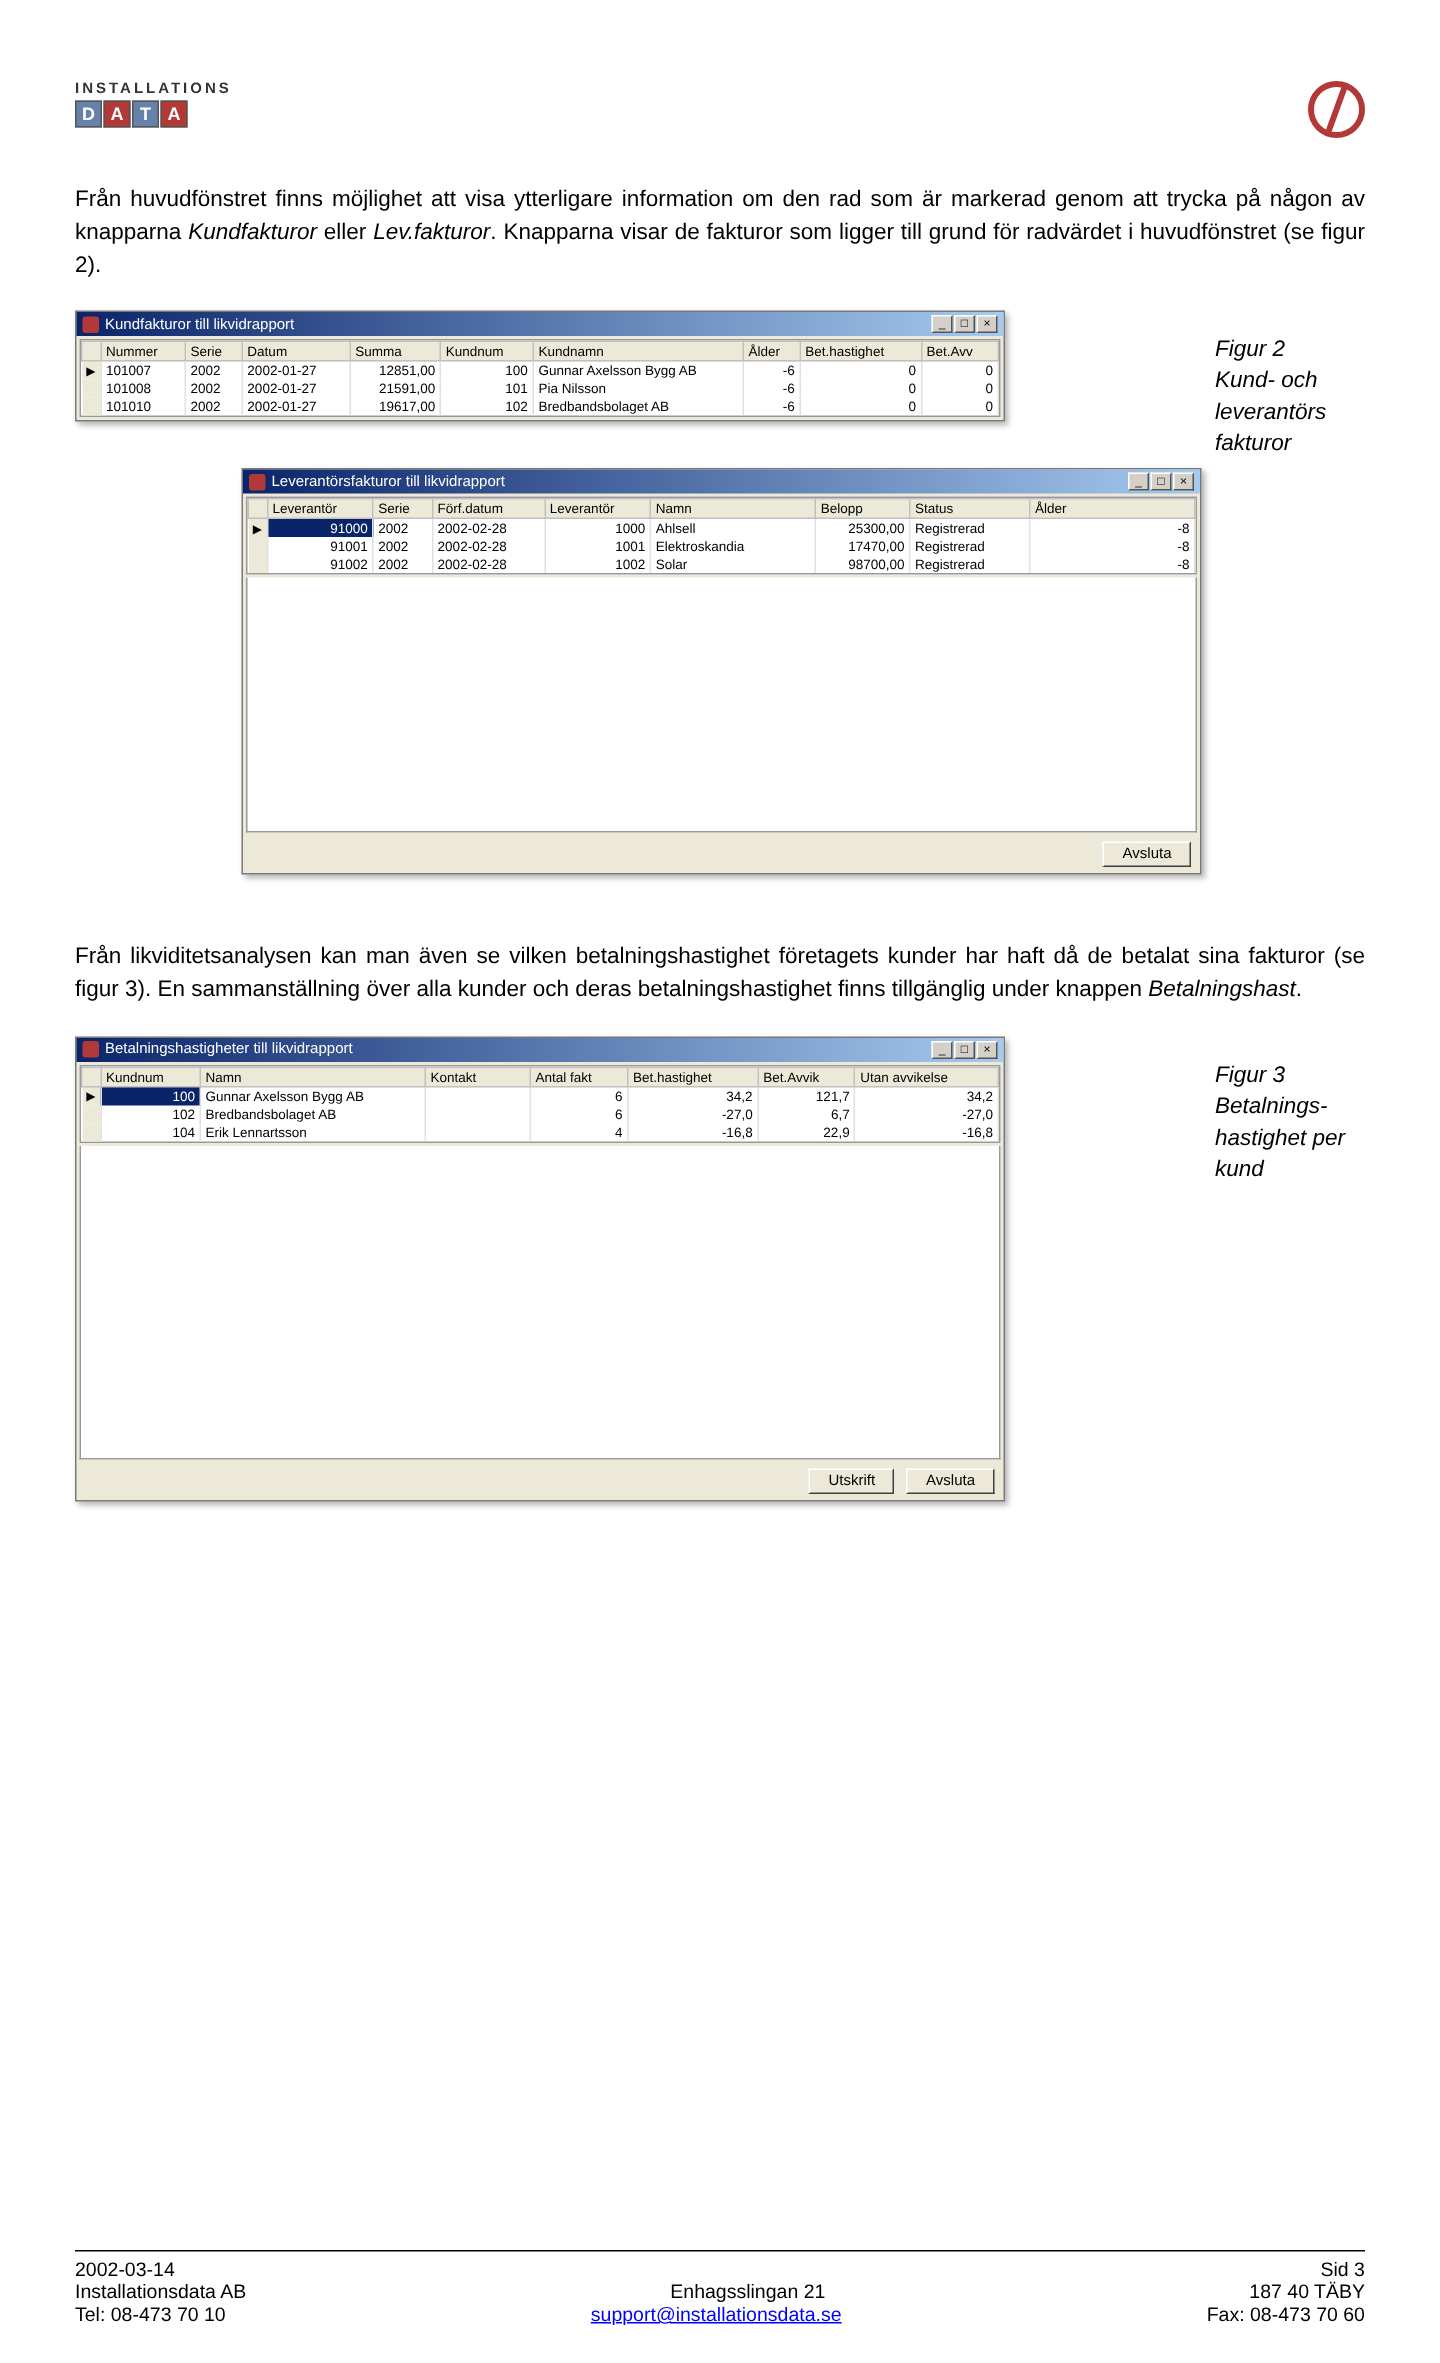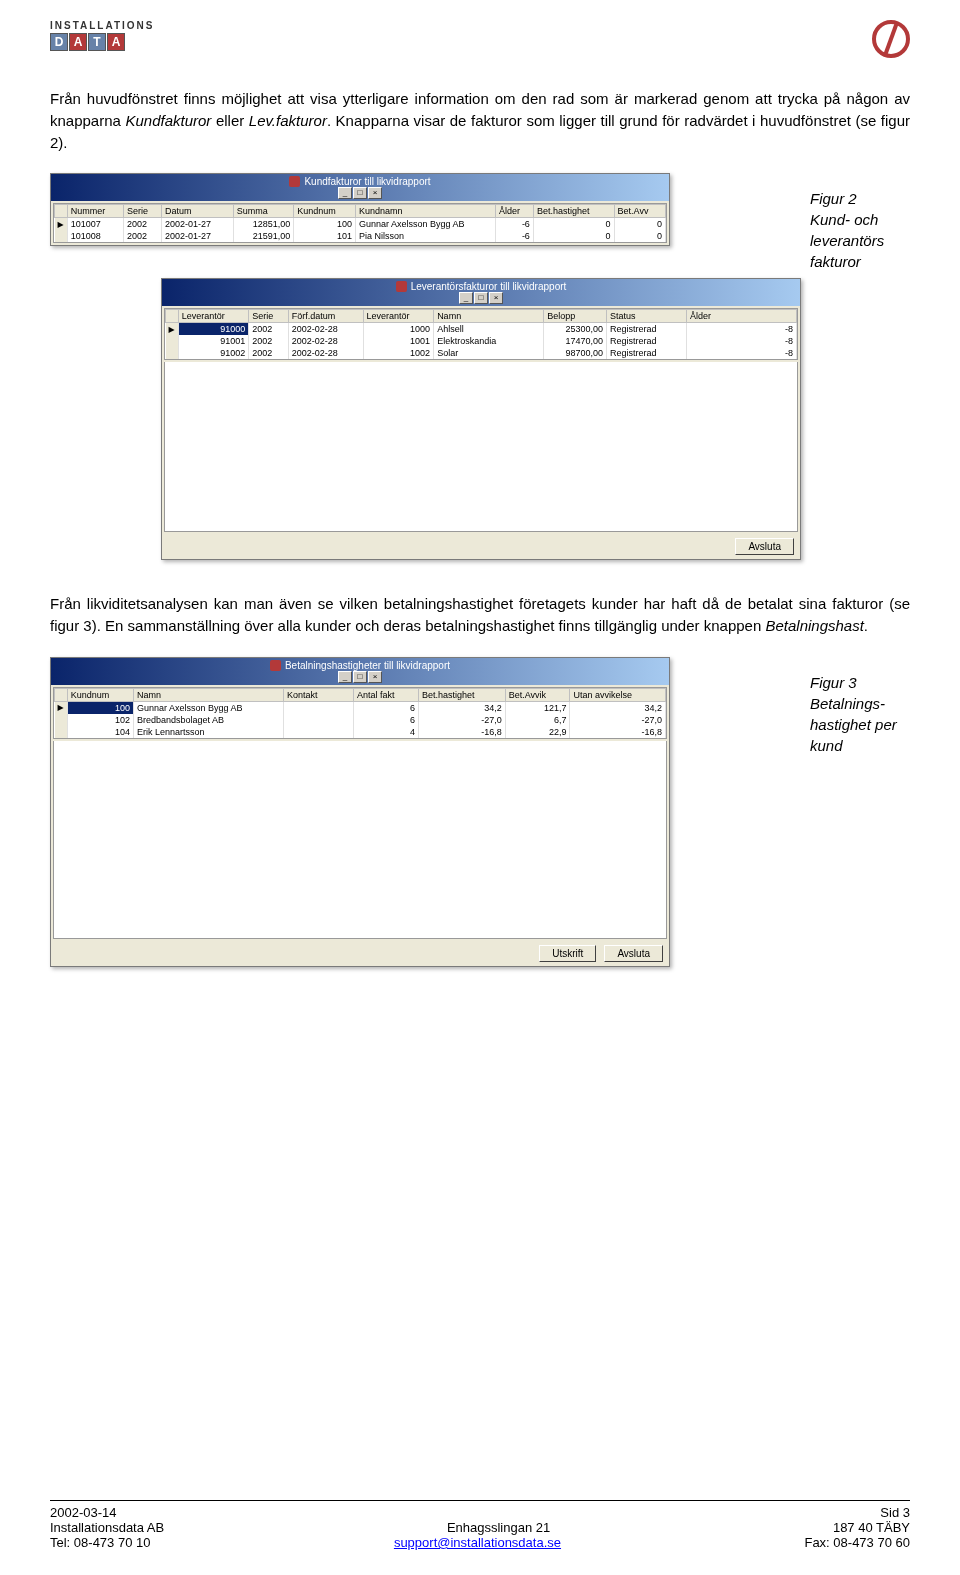--- a/index.html
+++ b/index.html
@@ -7,20 +7,21 @@
     font-family: Verdana, Geneva, sans-serif;
     background: #fff;
     width: 960px;
     min-height: 1575px;
     position: relative;
     font-size: 13px;
     color: #000;
   }
   .page {
     padding: 20px 50px 0 50px;
+    margin-top: 34px;
   }
   .header {
     display: flex;
     justify-content: space-between;
     align-items: flex-start;
     margin-bottom: 30px;
   }
   .logo-left {
     display: flex;
     flex-direction: column;
@@ -103,21 +104,20 @@
   }
   .win-title {
     background: linear-gradient(to right, #0a246a, #a6caf0);
     color: #fff;
     font-size: 10px;
     padding: 2px 4px;
     display: flex;
     align-items: center;
     justify-content: space-between;
     font-family: Tahoma, sans-serif;
-    flex-direction: column;
   }
   .win-title-left { display: flex; align-items: center; gap: 4px; }
   .win-title-icon {
     width: 11px; height: 11px;
     background: #b33939;
     border-radius: 2px;
   }
   .win-btns { display: flex; gap: 1px; }
   .win-btn-i {
     width: 14px; height: 12px;
@@ -282,20 +282,32 @@
               <td>101008</td>
               <td>2002</td>
               <td>2002-01-27</td>
               <td class="num">21591,00</td>
               <td class="num">101</td>
               <td>Pia Nilsson</td>
               <td class="num">-6</td>
               <td class="num">0</td>
               <td class="num">0</td>
             </tr>
+            <tr>
+              <td class="row-marker"></td>
+              <td>101010</td>
+              <td>2002</td>
+              <td>2002-01-27</td>
+              <td class="num">19617,00</td>
+              <td class="num">102</td>
+              <td>Bredbandsbolaget AB</td>
+              <td class="num">-6</td>
+              <td class="num">0</td>
+              <td class="num">0</td>
+            </tr>
           </tbody>
             </table>
         </div>
       </div>
 
       <div class="win win2">
         <div class="win-title">
           <span class="win-title-left">
             <span class="win-title-icon"></span>
             <span>Leverantörsfakturor till likvidrapport</span>

